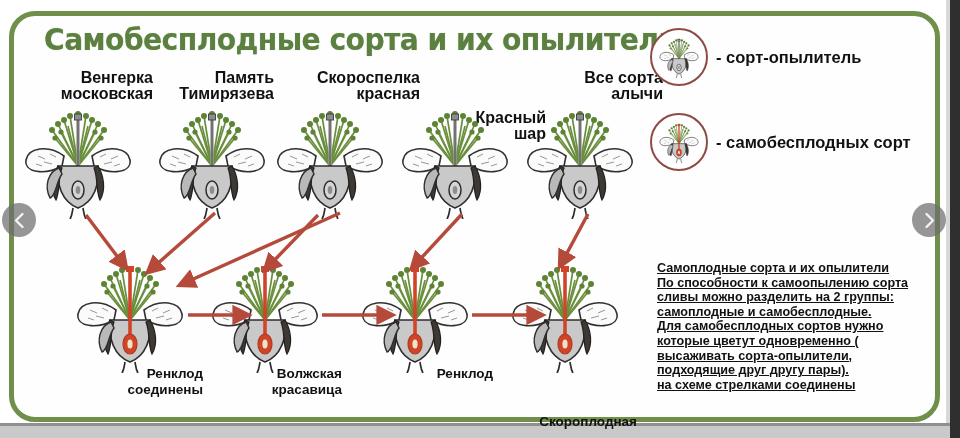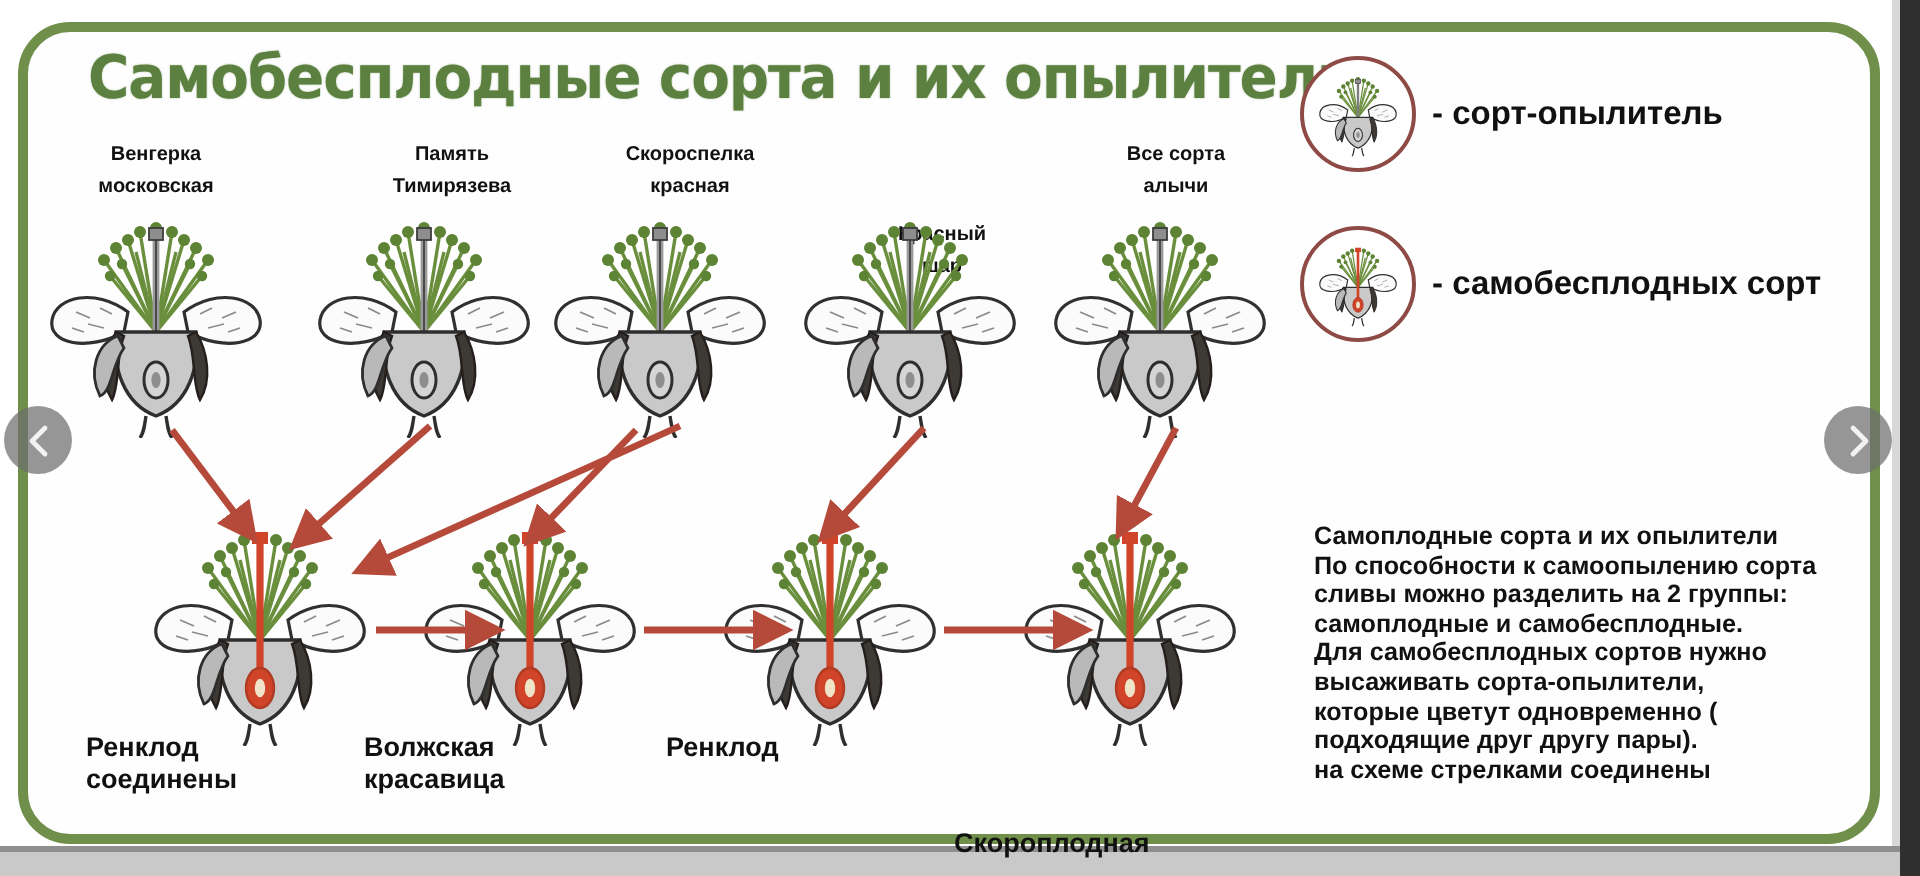--- a/index.html
+++ b/index.html
@@ -17,44 +17,44 @@
   .frame{position:absolute;left:9px;top:11px;width:931px;height:411px;
          border:5px solid #6f8f4a;border-radius:26px;box-sizing:border-box;background:#fefefe;}
 
   
   .title{position:absolute;left:44px;top:25px;font-size:30px;line-height:30px;
          font-weight:bold;color:#5b8040;letter-spacing:-0.6px;
          font-family:"DejaVu Sans",sans-serif;transform:scaleX(0.94);transform-origin:left top;
          text-shadow:0 0 1px rgba(90,125,60,.5);}
 
   
-  .toplabel{position:absolute;top:70px;width:150px;text-align:center;font-size:10px;
+  .toplabel{position:absolute;top:70px;width:150px;text-align:right;font-size:16px;
             font-weight:bold;color:#111;line-height:16px;}
 
   
-  .botlabel{position:absolute;top:366px;width:160px;text-align:left;font-size:13.5px;
+  .botlabel{position:absolute;top:366px;width:160px;text-align:right;font-size:13.5px;
             font-weight:bold;color:#111;line-height:16px;}
 
   
   .flower{position:absolute;}
 
   
   .arrows{position:absolute;left:0;top:0;width:960px;height:438px;pointer-events:none;}
 
   
   .legend-row{position:absolute;display:flex;align-items:center;}
   .legend-circle{width:58px;height:58px;border:2px solid #8e4b46;border-radius:50%;
                  display:flex;align-items:center;justify-content:center;box-sizing:border-box;
                  background:#fff;}
   .legend-text{margin-left:8px;font-size:16.5px;font-weight:bold;color:#111;white-space:nowrap;}
 
   
   .desc{position:absolute;left:657px;top:261px;width:290px;font-size:12.6px;line-height:14.6px;
         font-weight:bold;color:#111;}
-  .desc div{white-space:nowrap;}
+  .desc div{white-space:nowrap;text-decoration:underline;}
 
   
   .nav{position:absolute;width:34px;height:34px;border-radius:50%;background:rgba(110,110,110,.72);
        display:flex;align-items:center;justify-content:center;}
   .nav.prev{left:2px;top:203px;}
   .nav.next{left:912px;top:203px;}
 </style>
 </head>
 <body>
 
@@ -66,21 +66,21 @@
   <div class="band-bottom2"></div>
 
   <div class="frame"></div>
 
   <div class="title">Самобесплодные сорта и их опылители</div>
 
   <div class="toplabel" style="left:3px;">
     <div>Венгерка</div>
     <div>московская</div>
   </div>
-  <div class="toplabel" style="left:151px;">
+  <div class="toplabel" style="left:124px;">
     <div>Память</div>
     <div>Тимирязева</div>
   </div>
   <div class="toplabel" style="left:270px;">
     <div>Скороспелка</div>
     <div>красная</div>
   </div>
   <div class="toplabel" style="left:396px;margin-top:40px;">
     <div>Красный</div>
     <div>шар</div>
@@ -170,22 +170,22 @@
     </div>
     <div class="legend-text">- самобесплодных сорт</div>
   </div>
 
   <div class="desc">
     <div>Самоплодные сорта и их опылители</div>
     <div>По способности к самоопылению сорта</div>
     <div>сливы можно разделить на 2 группы:</div>
     <div>самоплодные и самобесплодные.</div>
     <div>Для самобесплодных сортов нужно</div>
+    <div>которые цветут одновременно (</div>
     <div>высаживать сорта-опылители,</div>
-    <div>которые цветут одновременно (</div>
     <div>подходящие друг другу пары).</div>
     <div>на схеме стрелками соединены</div>
   </div>
 
   <div class="nav prev">
     <svg width="15" height="17" viewBox="0 0 15 17">
       <path d="M10.5 2 L4 8.5 L10.5 15" stroke="#f2f2f2" stroke-width="2.4" fill="none" stroke-linecap="round" stroke-linejoin="round"></path>
     </svg>
   </div>
   <div class="nav next">

